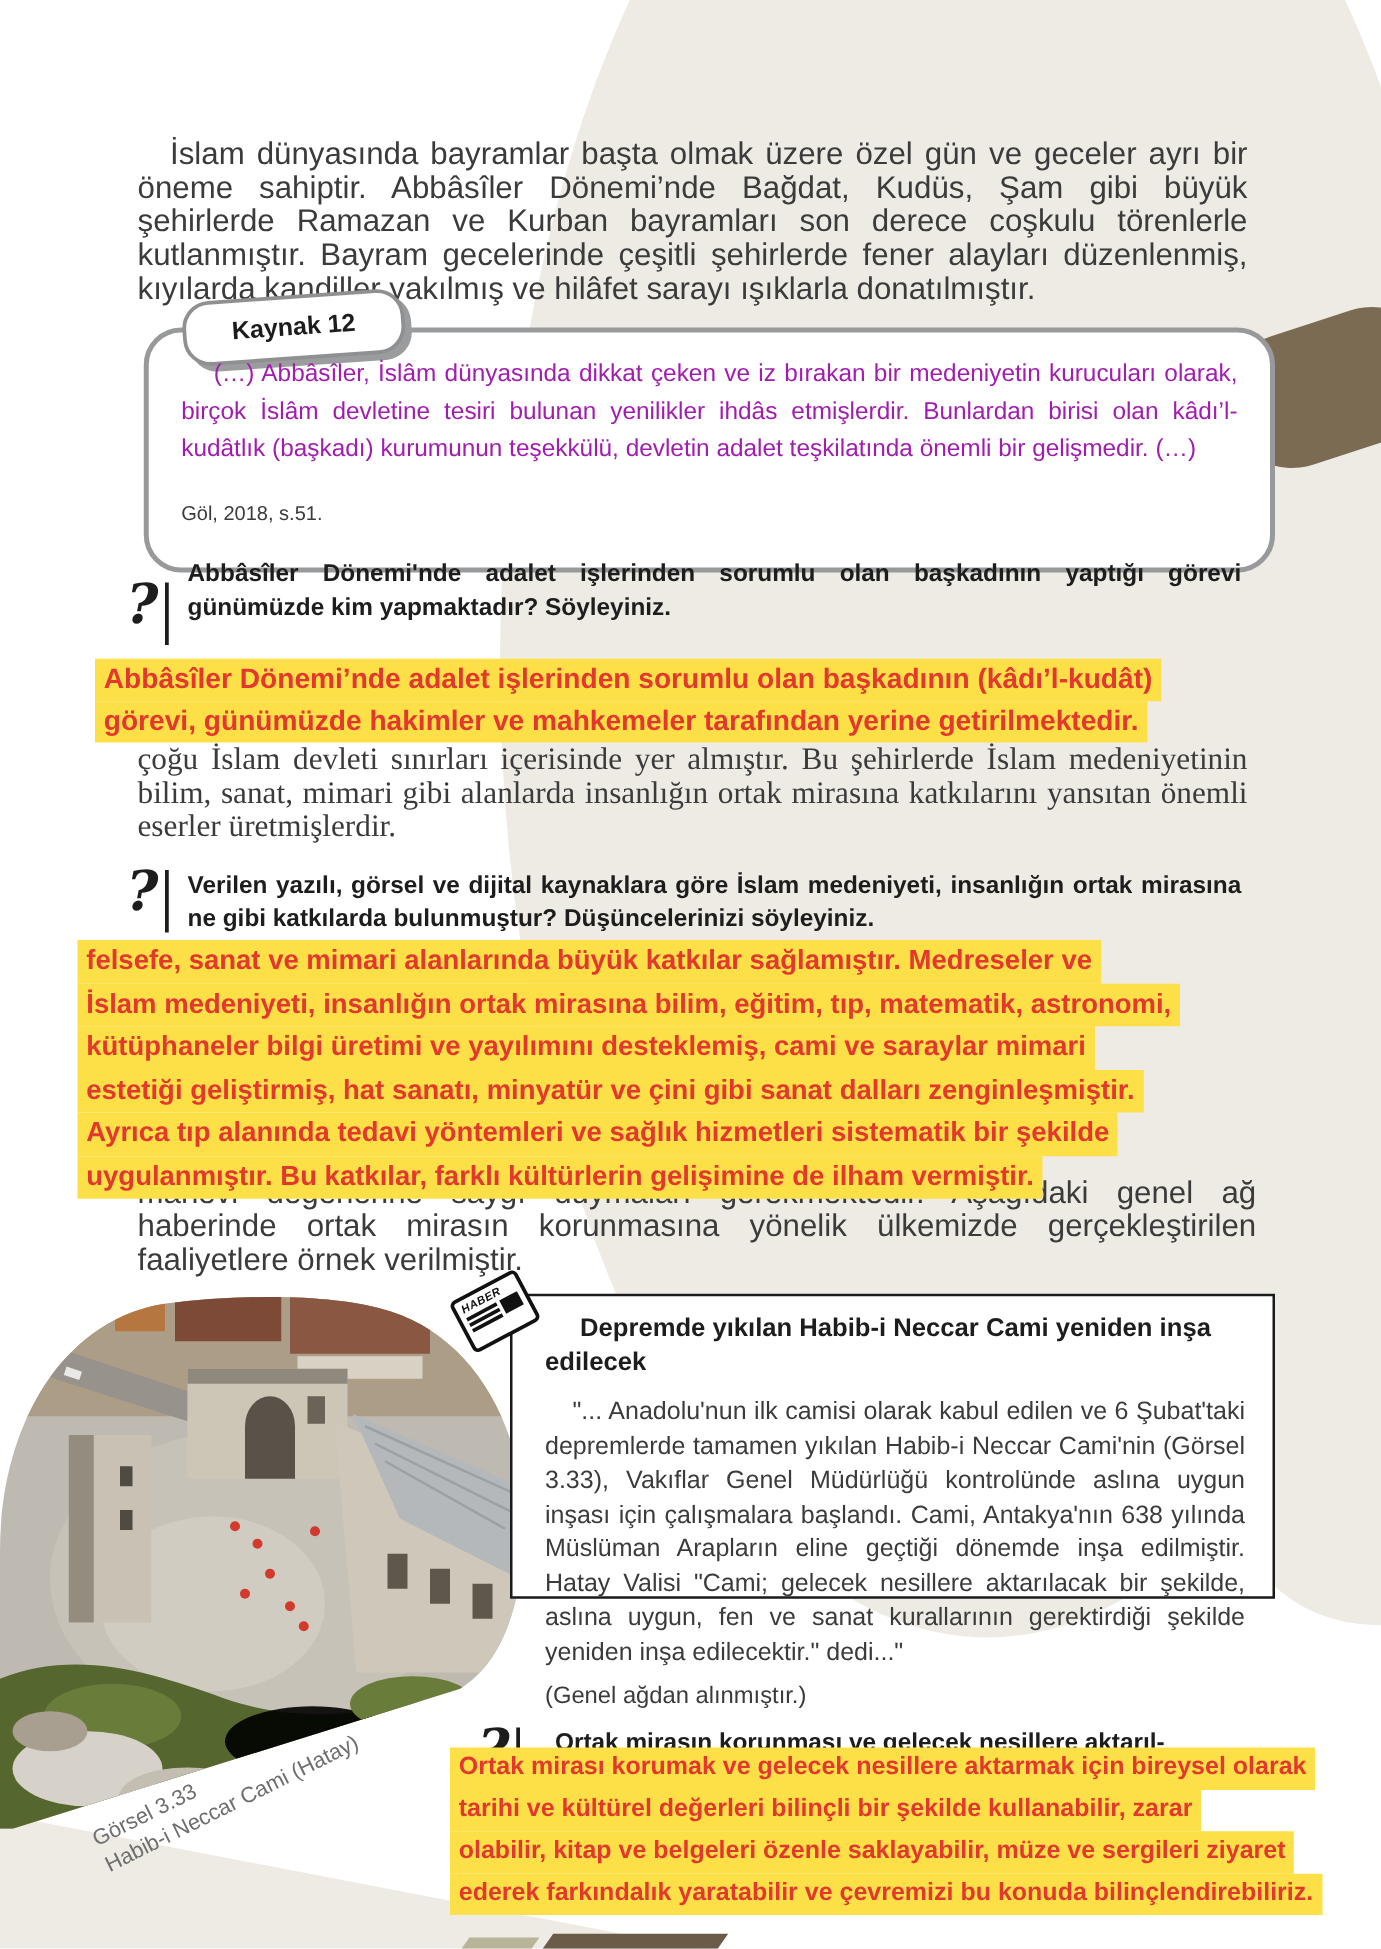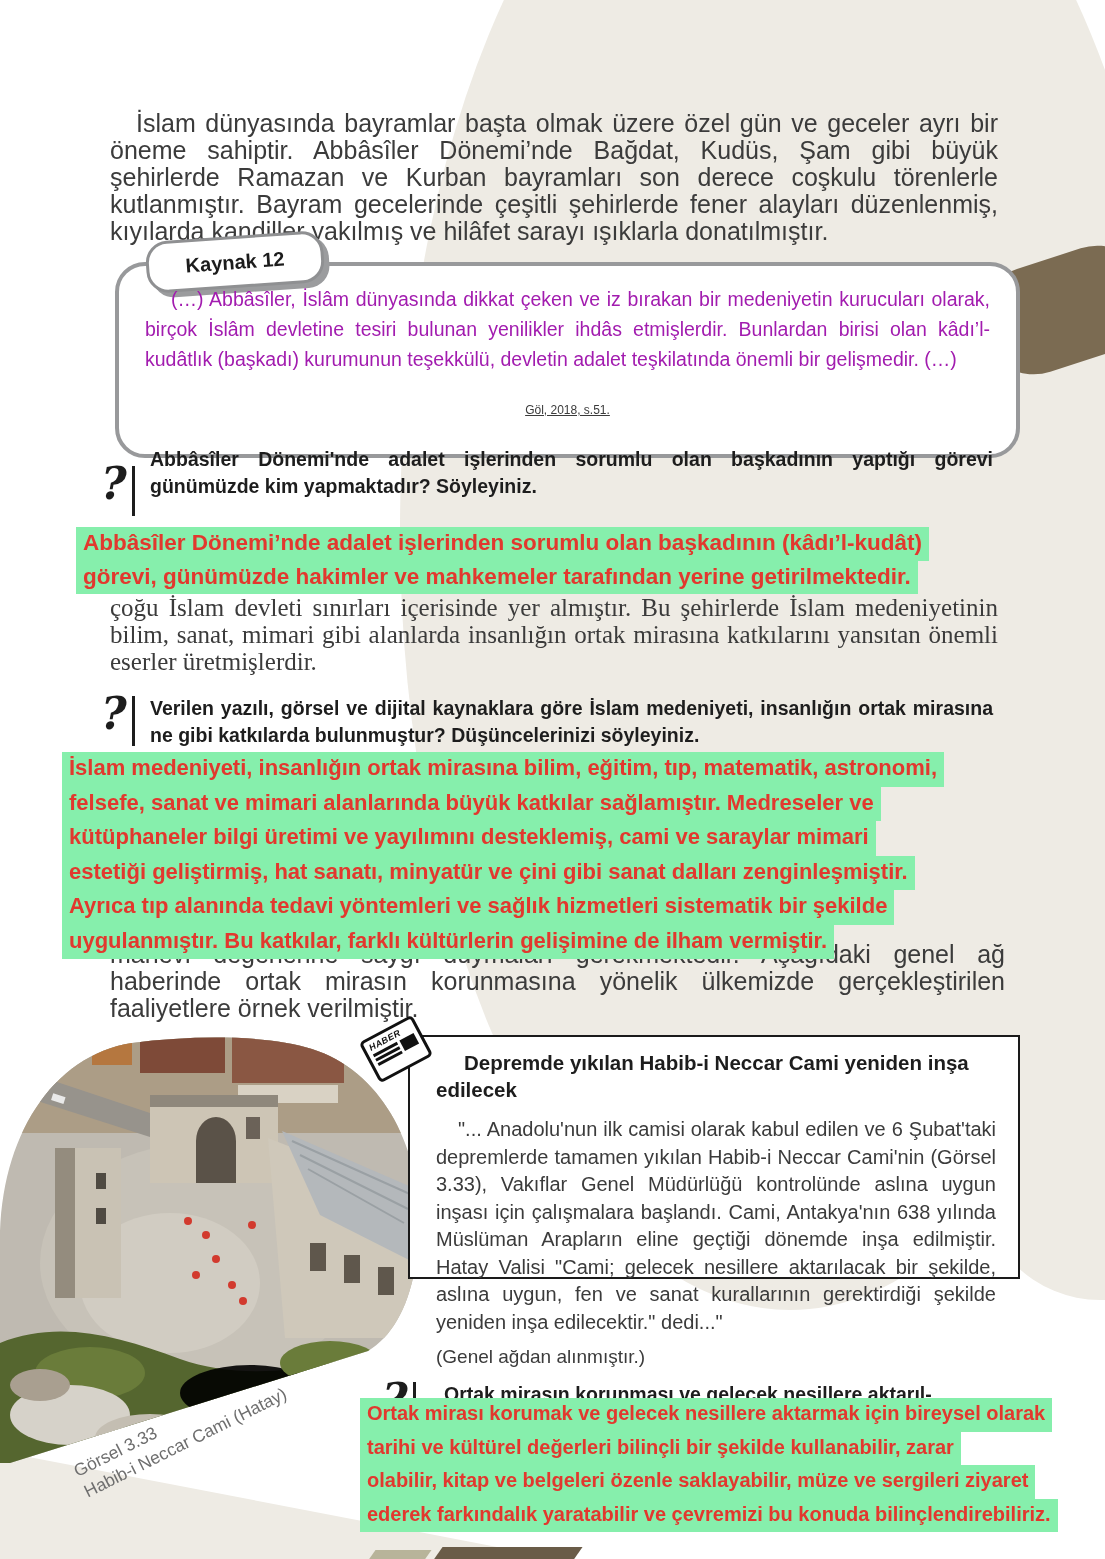--- a/index.html
+++ b/index.html
@@ -24,32 +24,32 @@
   #p3{left:110px;top:941px;width:895px;}
   
   .kaynak-box{position:absolute;left:115px;top:262px;width:905px;height:196px;background:#ffffff;
               border:4px solid #98999b;border-radius:30px;box-sizing:border-box;}
   .kaynak-label{position:absolute;left:146px;top:236px;width:172px;height:46px;background:#ffffff;
               border:3px solid #8f9092;border-radius:22px;transform:rotate(-4deg);
               box-shadow:5px 5px 0 #9b9c9e;display:flex;align-items:center;justify-content:center;
               font-size:20px;font-weight:bold;color:#1c1c1c;}
   .kaynak-quote{position:absolute;left:145px;top:284px;width:845px;text-align:justify;
               font-size:19.5px;line-height:30px;color:#a21caf;text-indent:26px;}
-  .kaynak-attr{position:absolute;left:145px;top:403px;width:845px;text-align:center;font-size:12px;color:#3b3b3b;text-decoration:underline;}
+  .kaynak-attr{position:absolute;left:145px;top:403px;width:845px;text-align:left;font-size:16px;color:#3b3b3b;}
   
   .q-icon{position:absolute;display:flex;align-items:flex-start;}
   .q-glyph{font-family:"DejaVu Serif",serif;font-style:italic;font-size:44px;line-height:44px;color:#1d1d1d;font-weight:bold;}
   .q-bar{width:3.5px;height:50px;background:#1d1d1d;margin-left:5px;margin-top:4px;}
   .q-text{position:absolute;font-size:19.5px;line-height:27px;font-weight:bold;color:#1d1d1d;text-align:justify;}
   #q1-icon{left:101px;top:462px;} #q1-text{left:150px;top:446px;width:843px;}
   #q2-icon{left:101px;top:692px;} #q2-text{left:150px;top:695px;width:843px;}
   #q3-icon{left:382px;top:1378px;} #q3-text{left:444px;top:1381px;width:620px;white-space:nowrap;overflow:hidden;}
   
   .answer{position:absolute;font-weight:bold;color:#e2382e;}
-  .answer .hl{display:table;background:#86efac;padding:1px 7px 3px 7px;}
+  .answer .hl{display:table;background:#fde047;padding:1px 7px 3px 7px;}
   #a1{left:76px;top:527px;font-size:22.5px;line-height:29.5px;z-index:5;}
   #a2{left:62px;top:752px;font-size:22px;line-height:30.5px;z-index:5;}
   #a3{left:360px;top:1398px;font-size:20px;line-height:29.5px;z-index:6;}
   
   .news-box{position:absolute;left:408px;top:1035px;width:612px;height:244px;background:#ffffff;
             border:2.5px solid #1a1a1a;box-sizing:border-box;padding:12px 22px 10px 26px;z-index:3;}
   .news-title{font-size:20.5px;font-weight:bold;color:#1d1d1d;line-height:27px;text-indent:28px;}
   .news-body{margin-top:13px;font-size:20px;line-height:27.5px;text-align:justify;color:#3b3b3b;text-indent:22px;}
   .news-attr{margin-top:10px;font-size:19px;color:#3b3b3b;}
   
@@ -98,22 +98,22 @@
 
   <div id="p2" class="para">çoğu İslam devleti sınırları içerisinde yer almıştır. Bu şehirlerde İslam medeniyetinin bilim, sanat, mimari gibi alanlarda insanlığın ortak mirasına katkılarını yansıtan önemli eserler üretmişlerdir.</div>
 
   <div id="q2-icon" class="q-icon">
     <span class="q-glyph">?</span>
     <span class="q-bar"></span>
   </div>
   <div id="q2-text" class="q-text">Verilen yazılı, görsel ve dijital kaynaklara göre İslam medeniyeti, insanlığın ortak mirasına ne gibi katkılarda bulunmuştur? Düşüncelerinizi söyleyiniz.</div>
 
   <div id="a2" class="answer">
+    <div class="hl">felsefe, sanat ve mimari alanlarında büyük katkılar sağlamıştır. Medreseler ve</div>
     <div class="hl">İslam medeniyeti, insanlığın ortak mirasına bilim, eğitim, tıp, matematik, astronomi,</div>
-    <div class="hl">felsefe, sanat ve mimari alanlarında büyük katkılar sağlamıştır. Medreseler ve</div>
     <div class="hl">kütüphaneler bilgi üretimi ve yayılımını desteklemiş, cami ve saraylar mimari</div>
     <div class="hl">estetiği geliştirmiş, hat sanatı, minyatür ve çini gibi sanat dalları zenginleşmiştir.</div>
     <div class="hl">Ayrıca tıp alanında tedavi yöntemleri ve sağlık hizmetleri sistematik bir şekilde</div>
     <div class="hl">uygulanmıştır. Bu katkılar, farklı kültürlerin gelişimine de ilham vermiştir.</div>
   </div>
 
   <div id="p3" class="para">manevi değerlerine saygı duymaları gerekmektedir. Aşağıdaki genel ağ haberinde ortak mirasın korunmasına yönelik ülkemizde gerçekleştirilen faaliyetlere örnek verilmiştir.</div>
 
   <svg class="photo-svg" width="430" height="432" viewBox="0 0 430 432">
     <defs>

